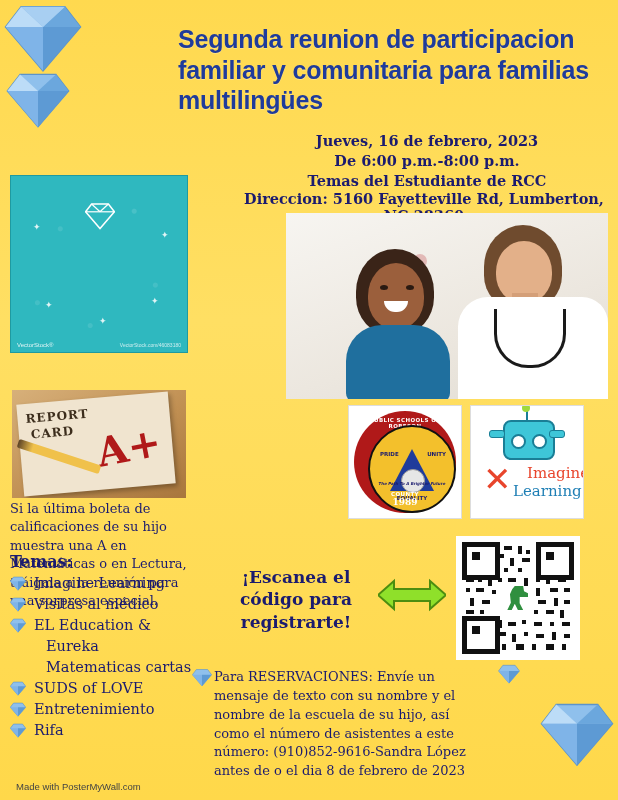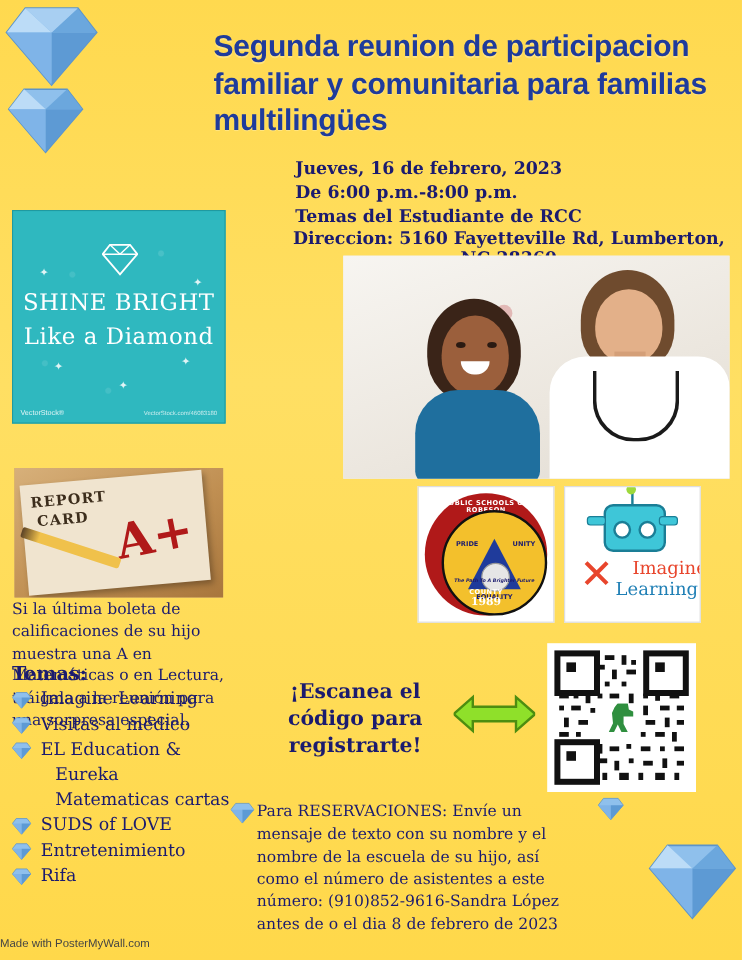--- a/index.html
+++ b/index.html
@@ -42,20 +42,21 @@
     letter-spacing: -0.2px;
     text-shadow: 0 1px 0 rgba(255,255,255,0.25);
   }
 
   
   .details {
     position: absolute;
     left: 246px;
     top: 131px;
     width: 362px;
+    text-align: center;
     color: #1b1b6f;
     font-family: "DejaVu Serif", serif;
     font-size: 14.5px;
     line-height: 1.38;
     font-weight: bold;
   }
   .address {
     position: absolute;
     left: 234px;
     top: 190px;
@@ -595,21 +596,21 @@
     width: 258px;
     color: #1b1b6f;
     font-family: "DejaVu Serif", serif;
     font-size: 13px;
     line-height: 1.45;
   }
 
   
   .footer {
     position: absolute;
-    left: 0;
+    left: 16px;
     bottom: 8px;
     color: #444;
     font-size: 9.5px;
     font-family: "Liberation Sans", sans-serif;
   }
 </style>
 </head>
 <body>
 
 <div class="poster">
@@ -668,24 +669,20 @@
 
   <div class="shine-card">
     <div class="shine-inner"></div>
     <div class="shine-diamond">
       <svg width="30" height="28" viewBox="0 0 100 92">
         <polygon points="22,6 78,6 98,32 50,88 2,32" fill="none" stroke="#ffffff" stroke-width="5"></polygon>
         <line x1="22" y1="6" x2="50" y2="32" stroke="#ffffff" stroke-width="4"></line>
         <line x1="78" y1="6" x2="50" y2="32" stroke="#ffffff" stroke-width="4"></line>
         <line x1="2" y1="32" x2="98" y2="32" stroke="#ffffff" stroke-width="4"></line>
       </svg>
-    </div>
-    <div class="shine-text">
-      <div>SHINE BRIGHT</div>
-      <div>Like a Diamond</div>
     </div>
     <div class="shine-star" style="left:22px;top:46px;">✦</div>
     <div class="shine-star" style="left:150px;top:54px;">✦</div>
     <div class="shine-star" style="left:34px;top:124px;">✦</div>
     <div class="shine-star" style="left:140px;top:120px;">✦</div>
     <div class="shine-star" style="left:88px;top:140px;">✦</div>
     <div class="vectorstock">VectorStock®</div>
     <div class="vectorstock-right">VectorStock.com/46083180</div>
   </div>
 

